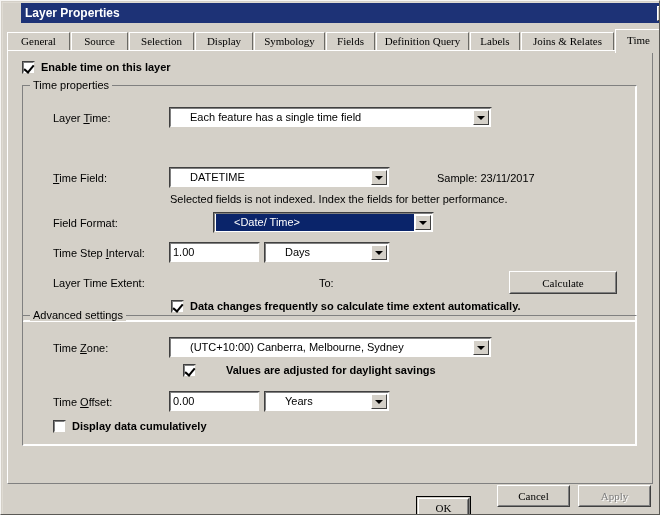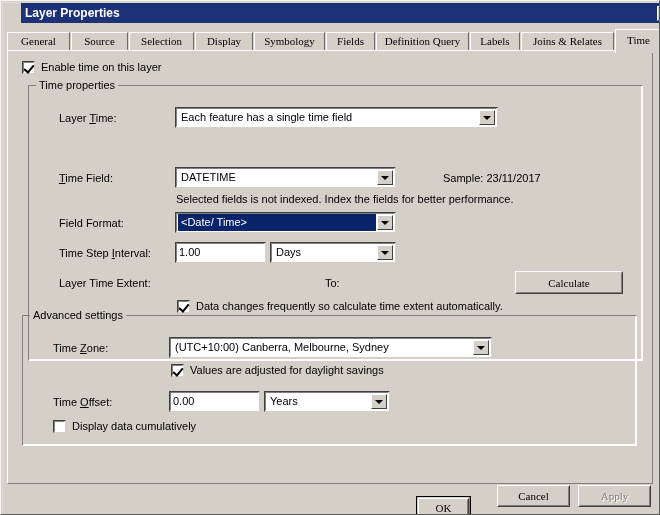--- a/index.html
+++ b/index.html
@@ -207,29 +207,30 @@
     left: 0; top: 0; right: 0; bottom: 0;
     border: 1px solid #808080;
     border-right-color: #ffffff;
     border-bottom-color: #ffffff;
     pointer-events: none;
   }
   .combo > .combo-val {
     position: absolute;
     left: 2px; top: 1px; right: 19px; bottom: 1px;
     line-height: 16px;
-    padding-left: 3px;
+    padding-left: 18px;
     white-space: nowrap;
     overflow: hidden;
     z-index: 2;
   }
   .combo.focused {
     border: 1px solid #404040;
     border-right-color: #d4d0c8;
     border-bottom-color: #d4d0c8;
+    margin-left: 44px;
   }
   .combo.focused > .combo-val {
     background: #0a246a;
     color: #ffffff;
   }
   .combo > .combo-arrow {
     position: absolute;
     right: 2px; top: 2px;
     width: 16px;
     bottom: 2px;
@@ -253,20 +254,21 @@
     border-top: 4px solid #000000;
   }
 
   
   .checkrow {
     position: absolute;
     display: flex;
     align-items: center;
     white-space: nowrap;
     cursor: default;
+    font-weight: bold;
   }
   .checkbox {
     width: 13px; height: 13px;
     background: #ffffff;
     border: 1px solid #404040;
     border-right-color: #d4d0c8;
     border-bottom-color: #d4d0c8;
     box-sizing: border-box;
     position: relative;
     flex: 0 0 auto;
@@ -385,21 +387,21 @@
 
   </div>
 
   <div class="tabpage">
 
     <div class="checkrow" style="left:14px; top:10px;">
       <span class="checkbox checked"></span>
       <span class="cb-label">Enable time on this layer</span>
     </div>
 
-    <div class="groupbox" style="left:20px; top:34px; width:615px; height:276px;">
+    <div class="groupbox" style="left:14px; top:34px; width:615px; height:237px;">
       <div class="groupbox-in"></div>
       <div class="gb-title">Time properties</div>
 
       <div class="lbl" style="left:30px; top:26px;"><span>Layer </span><span class="acc">T</span><span>ime:</span></div>
       <div class="combo" style="left:146px; top:21px; width:323px; height:21px;">
         <span class="combo-val">Each feature has a single time field</span>
         <span class="combo-arrow"></span>
       </div>
 
       <div class="lbl" style="left:30px; top:86px;"><span class="acc">T</span><span>ime Field:</span></div>
@@ -440,21 +442,21 @@
     <div class="groupbox" style="left:14px; top:264px; width:615px; height:131px;">
       <div class="groupbox-in"></div>
       <div class="gb-title">Advanced settings</div>
 
       <div class="lbl" style="left:30px; top:26px;"><span>Time </span><span class="acc">Z</span><span>one:</span></div>
       <div class="combo" style="left:146px; top:21px; width:323px; height:21px;">
         <span class="combo-val">(UTC+10:00) Canberra, Melbourne, Sydney</span>
         <span class="combo-arrow"></span>
       </div>
 
-      <div class="checkrow" style="left:148px; top:48px;">
+      <div class="checkrow" style="left:160px; top:48px;gap:24px;">
         <span class="checkbox checked"></span>
         <span class="cb-label">Values are adjusted for daylight savings</span>
       </div>
 
       <div class="lbl" style="left:30px; top:80px;"><span>Time </span><span class="acc">O</span><span>ffset:</span></div>
       <div class="textbox" style="left:146px; top:75px; width:91px; height:21px;">
         <span class="tb-val">0.00</span>
       </div>
       <div class="combo" style="left:241px; top:75px; width:126px; height:21px;">
         <span class="combo-val">Years</span>

